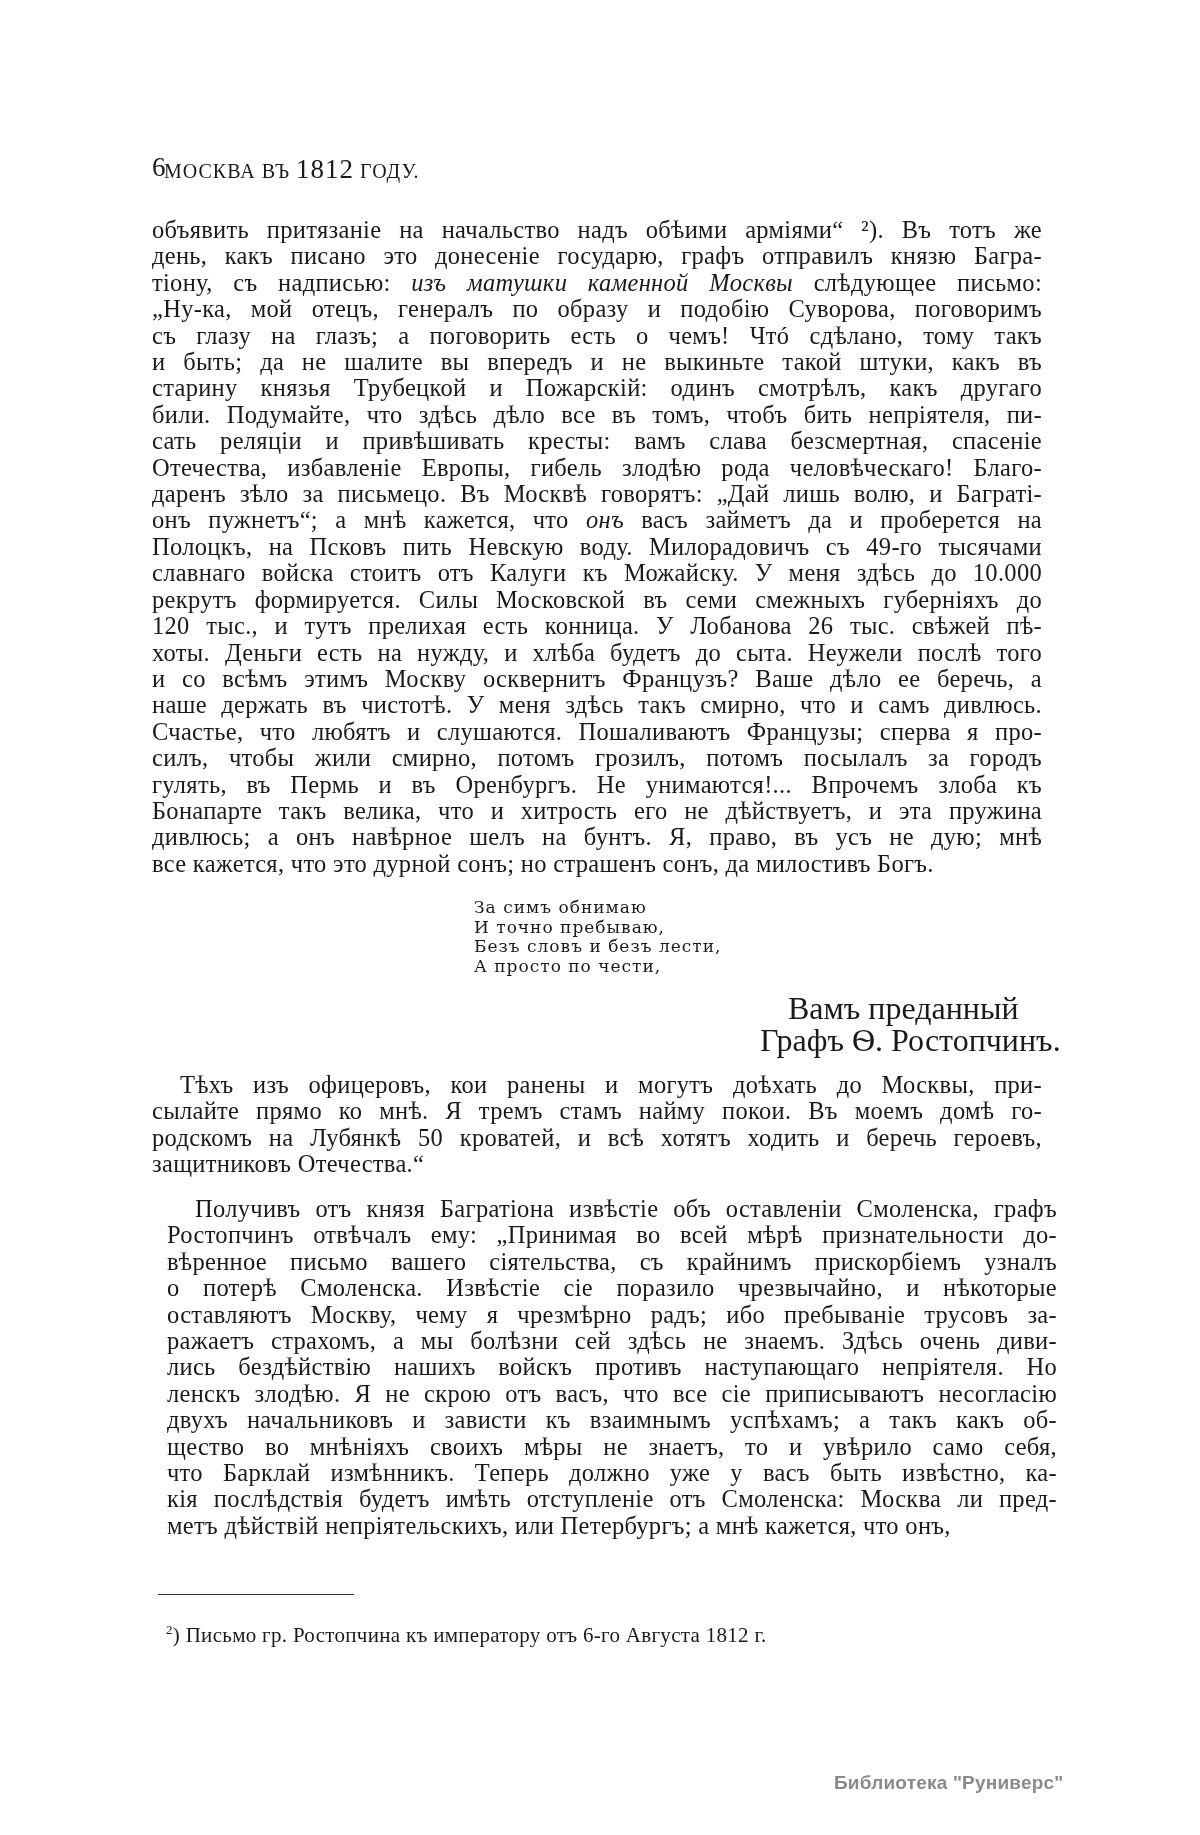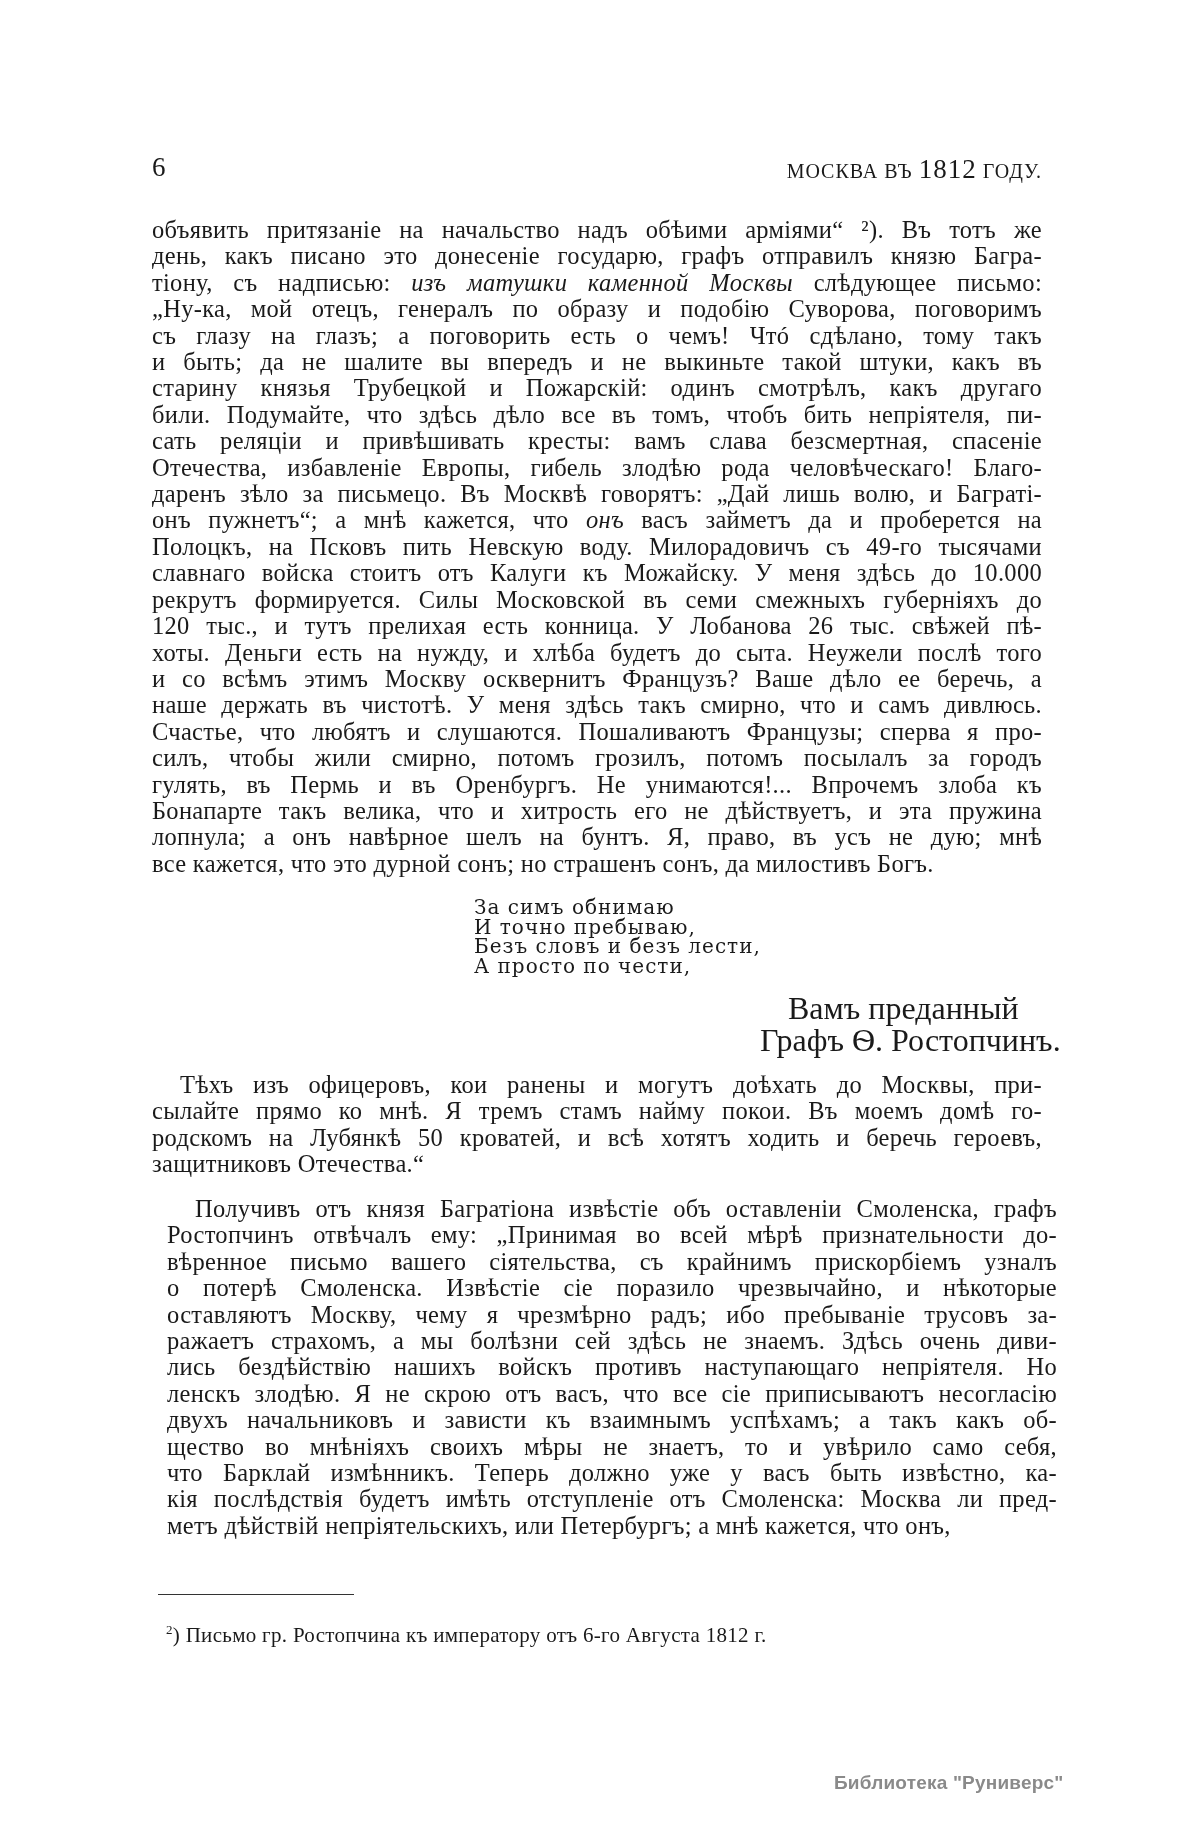--- a/index.html
+++ b/index.html
@@ -1,31 +1,31 @@
 <!DOCTYPE html>
 <html><head>
 <meta charset="utf-8">
 <style>
   html, body { margin: 0; padding: 0; background: #ffffff; }
   body { width: 1200px; height: 1835px; position: relative; overflow: hidden;
          font-family: "Liberation Serif", "DejaVu Serif", serif; color: #1a1a1a; }
   .running-head { position: absolute; top: 152px; left: 152px; width: 890px; height: 36px; }
   .page-number { position: absolute; left: 0; top: 0; font-size: 27px; }
-  .head-title { position: absolute; left: 12px; right: 0; top: 2px; text-align: right;
+  .head-title { position: absolute; left: 12px; right: 0; top: 2px; text-align: left;
                 font-size: 20px; letter-spacing: 1px; font-variant: small-caps; }
   .head-title .year { font-size: 27px; }
   .block { position: absolute; left: 152px; width: 890px; font-size: 24.5px;
            line-height: 26.4px; text-align: justify; letter-spacing: 0.3px; }
   .block .ln { display: block; white-space: nowrap; text-align-last: justify; text-align: justify; }
   .block .ln.last { text-align-last: left; }
   .letter1 { top: 217px; }
   .para2 { top: 1072px; }
   .para3 { top: 1196px; margin-left: 15px; }
   .indent { padding-left: 28px; }
-  .poem { position: absolute; left: 474px; top: 898px; font-size: 20px; line-height: 19.5px;
+  .poem { position: absolute; left: 474px; top: 898px; font-size: 17px; line-height: 19.5px;
           font-family: "DejaVu Serif", serif; letter-spacing: 1px; }
   .poem .ln { display: block; white-space: nowrap; }
   .signature { position: absolute; left: 760px; top: 992px; font-size: 32px; line-height: 32px; }
   .signature .ln { display: block; white-space: nowrap; }
   .signature .l1 { padding-left: 28px; }
   .footnote-rule { position: absolute; left: 158px; top: 1594px; width: 196px; height: 1px; background: #333; }
   .footnote { position: absolute; left: 166px; top: 1622px; font-size: 21px; white-space: nowrap; letter-spacing: 0.3px; }
   .footnote sup { font-size: 13px; }
   .watermark { position: absolute; left: 834px; top: 1772px; font-family: "Liberation Sans", sans-serif;
                font-size: 19px; color: #8a8a8a; font-weight: bold; letter-spacing: 0.2px; }
@@ -61,21 +61,21 @@
     <span class="ln">славнаго войска стоитъ отъ Калуги къ Можайску. У меня здѣсь до 10.000</span>
     <span class="ln">рекрутъ формируется. Силы Московской въ семи смежныхъ губерніяхъ до</span>
     <span class="ln">120 тыс., и тутъ прелихая есть конница. У Лобанова 26 тыс. свѣжей пѣ-</span>
     <span class="ln">хоты. Деньги есть на нужду, и хлѣба будетъ до сыта. Неужели послѣ того</span>
     <span class="ln">и со всѣмъ этимъ Москву осквернитъ Французъ? Ваше дѣло ее беречь, а</span>
     <span class="ln">наше держать въ чистотѣ. У меня здѣсь такъ смирно, что и самъ дивлюсь.</span>
     <span class="ln">Счастье, что любятъ и слушаются. Пошаливаютъ Французы; сперва я про-</span>
     <span class="ln">силъ, чтобы жили смирно, потомъ грозилъ, потомъ посылалъ за городъ</span>
     <span class="ln">гулять, въ Пермь и въ Оренбургъ. Не унимаются!... Впрочемъ злоба къ</span>
     <span class="ln">Бонапарте такъ велика, что и хитрость его не дѣйствуетъ, и эта пружина</span>
-    <span class="ln">лопнула; а онъ навѣрное шелъ на бунтъ. Я, право, въ усъ не дую; мнѣ</span>
+    <span class="ln">дивлюсь; а онъ навѣрное шелъ на бунтъ. Я, право, въ усъ не дую; мнѣ</span>
     <span class="ln last">все кажется, что это дурной сонъ; но страшенъ сонъ, да милостивъ Богъ.</span>
   </div>
 
 <div class="poem" id="poem-block">
     <span class="ln">За симъ обнимаю</span>
     <span class="ln">И точно пребываю,</span>
     <span class="ln">Безъ словъ и безъ лести,</span>
     <span class="ln">А просто по чести,</span>
   </div>
 

